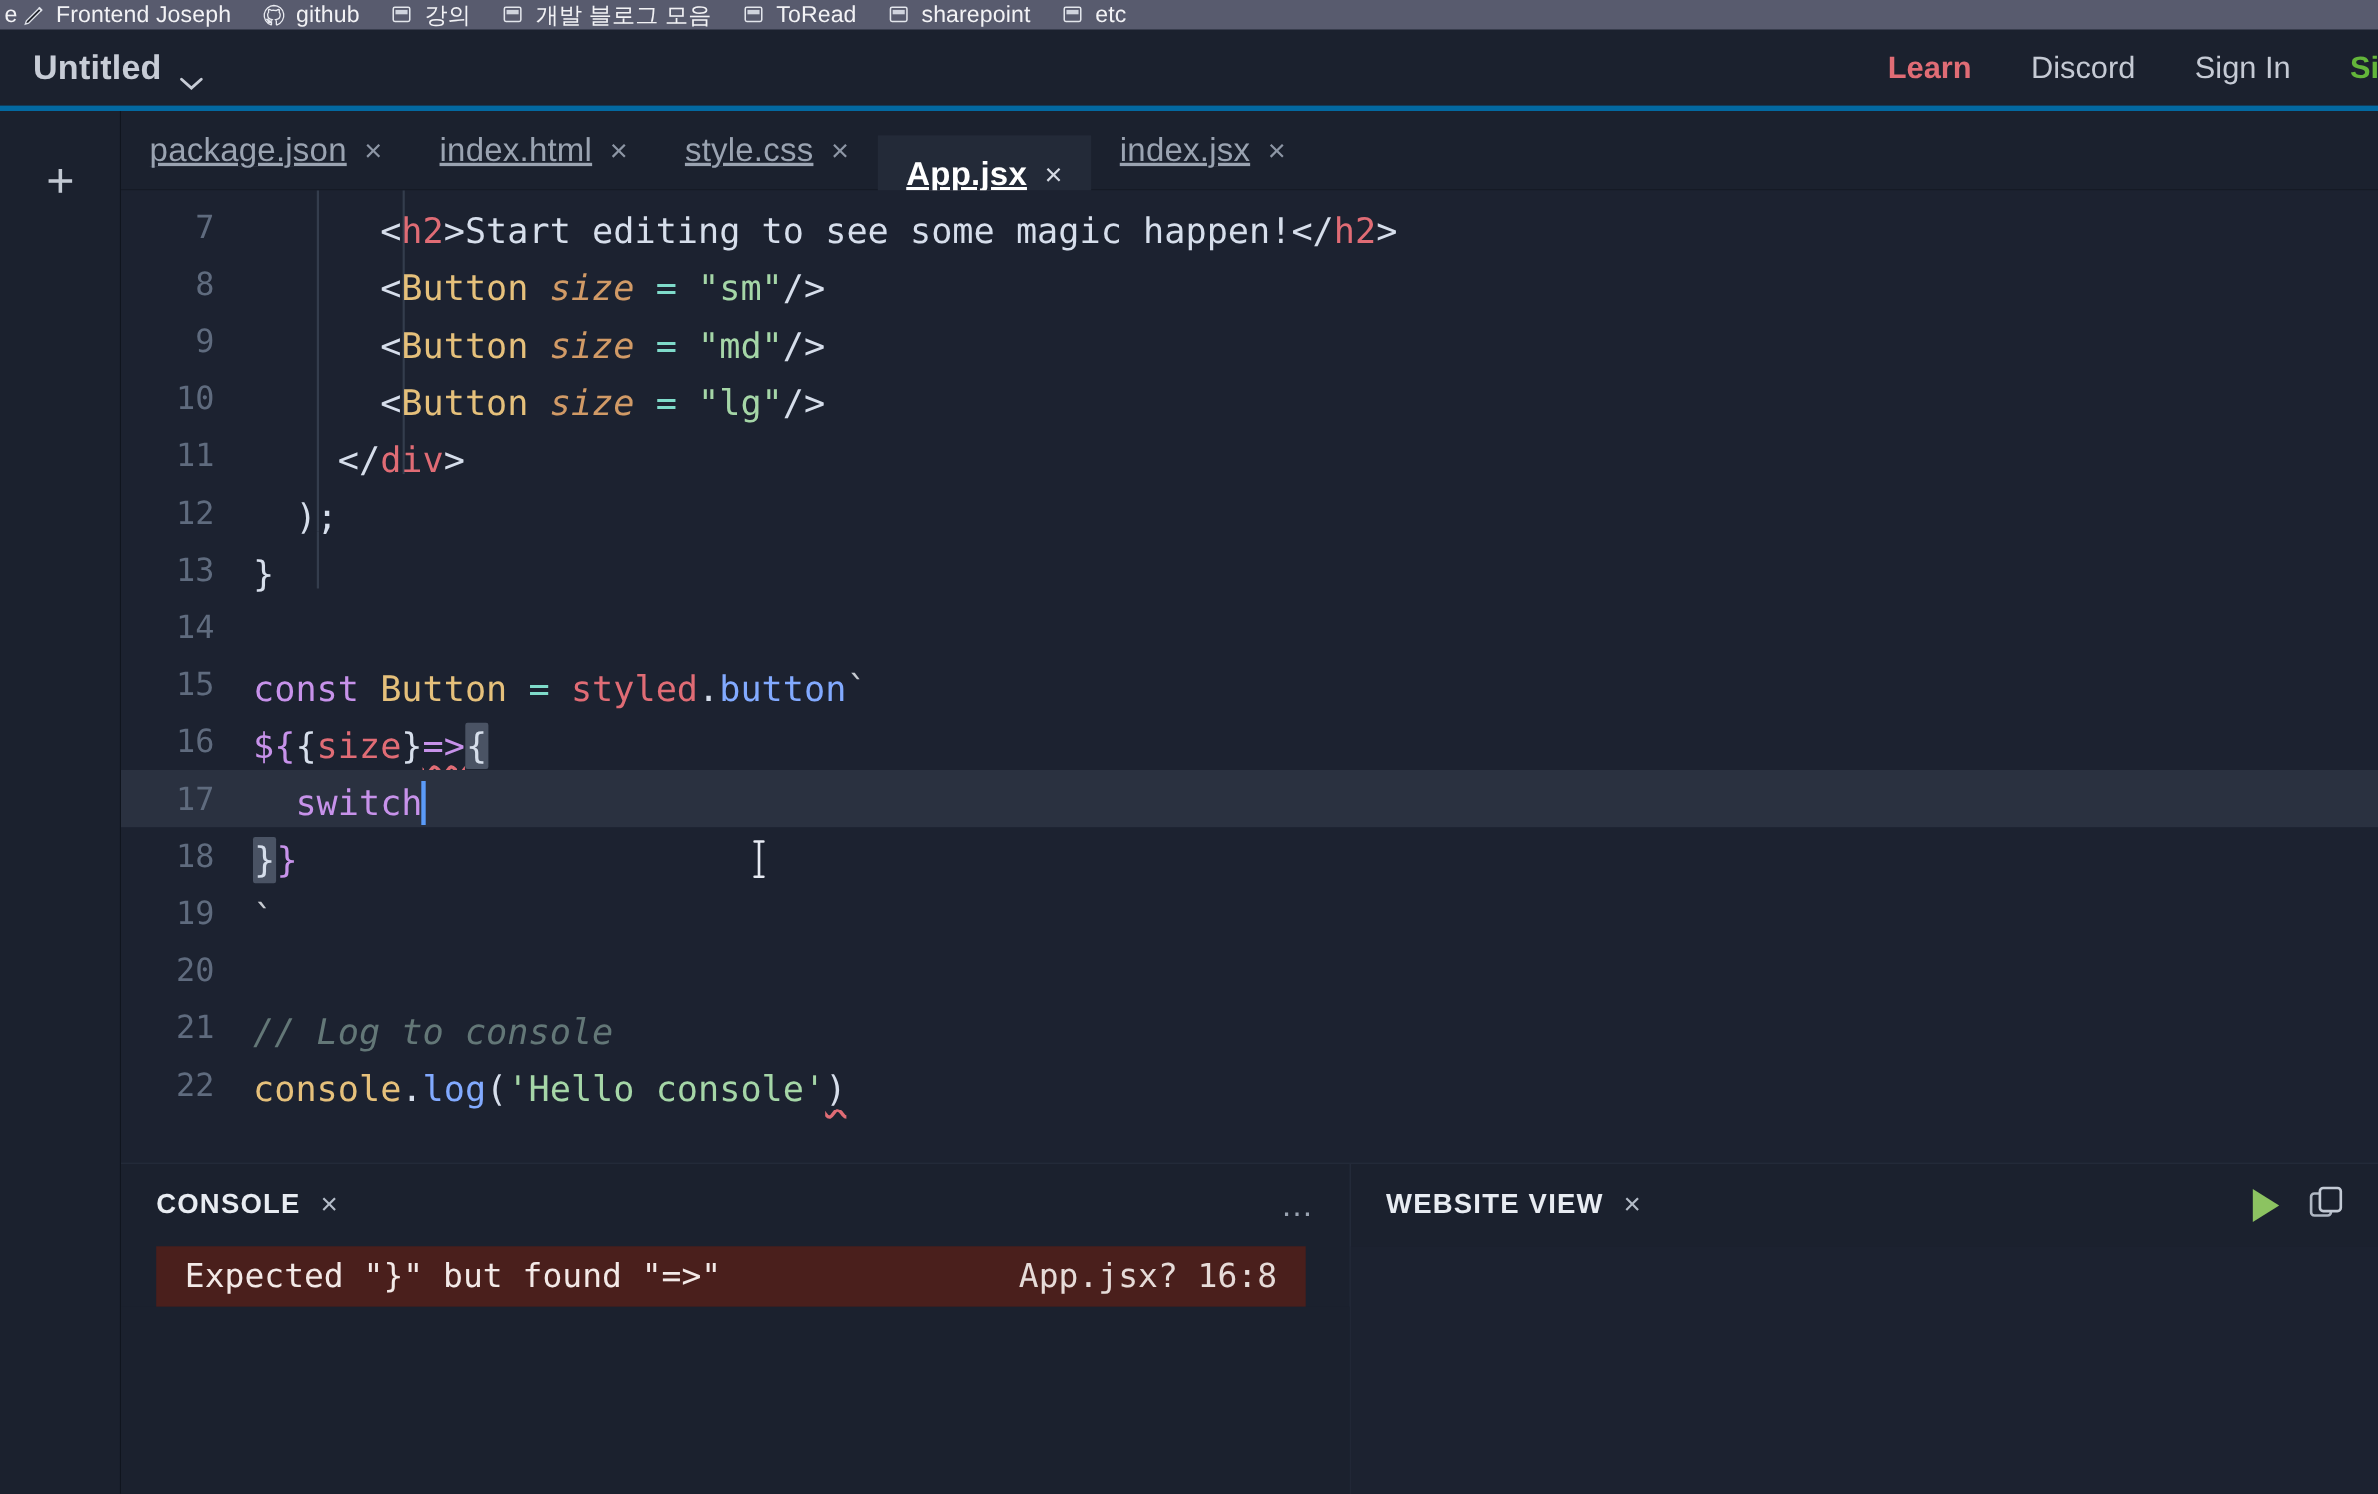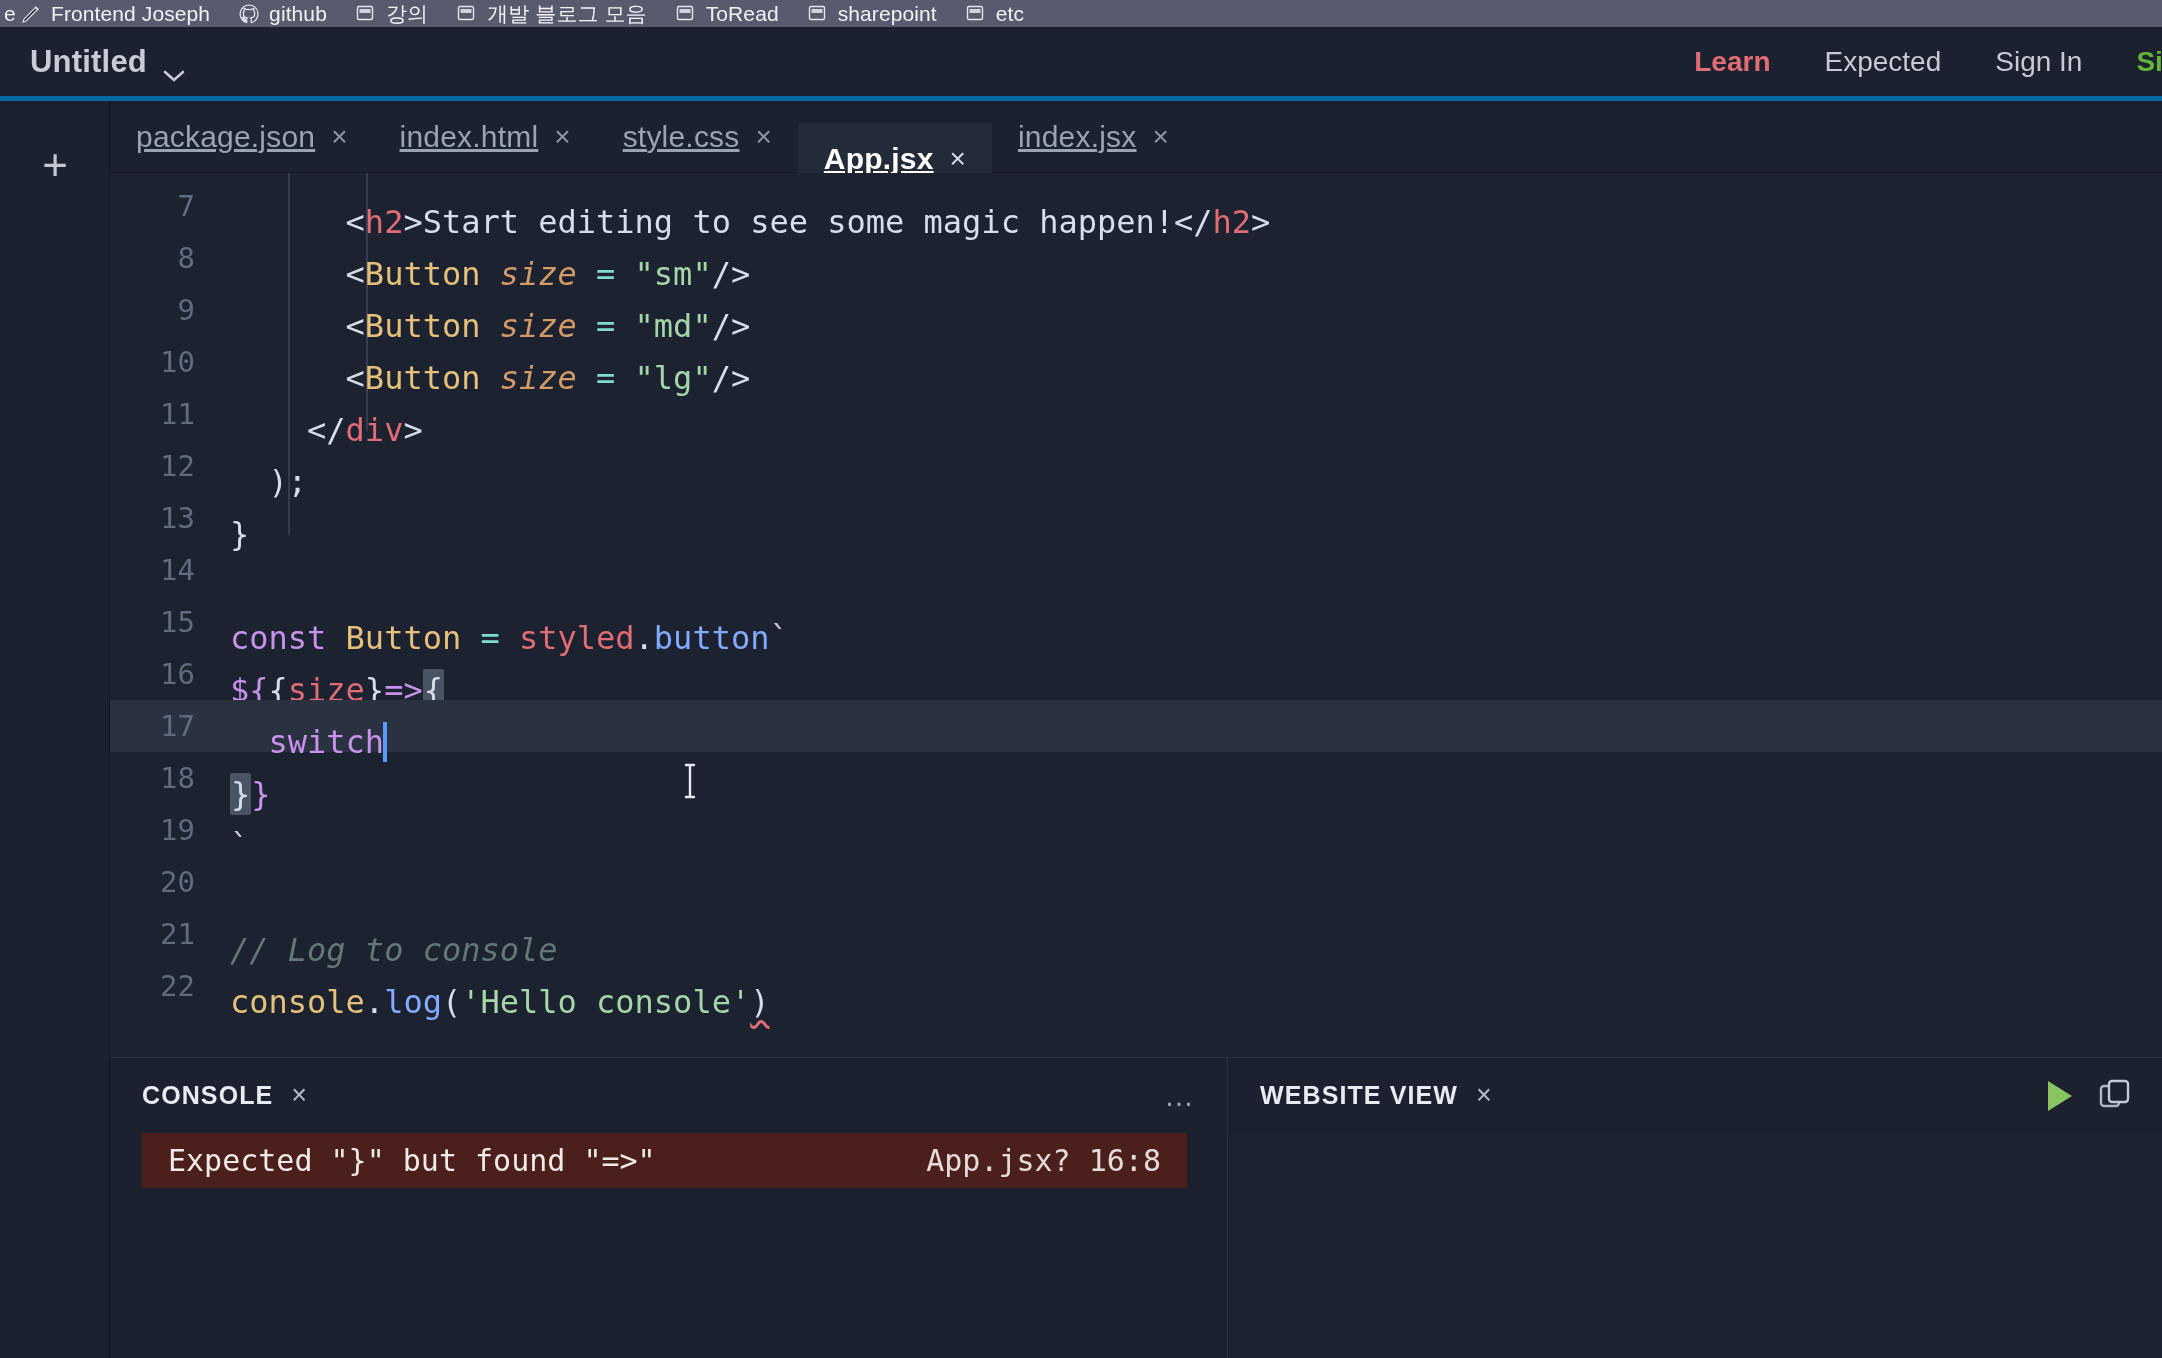--- a/index.html
+++ b/index.html
@@ -87,21 +87,21 @@
   .codearea {
     position:relative; font-family:"DejaVu Sans Mono", monospace;
     font-size:32px; line-height:52px; padding-top:7px;
   }
   .line { position:relative; height:52px; white-space:pre; }
   .line.hl { background:#2a3140; }
   .ln {
     position:absolute; left:0; top:0; width:85px; text-align:right;
     color:#5f6b7e; font-size:29px;
   }
-  .code { position:absolute; left:120px; top:16px; }
+  .code { position:absolute; left:120px; top:4px; }
 
   
   .guide {
     position:absolute; width:2px; background:#343d4d;
   }
 
   
   .c-plain  { color:#d6deeb; }
   .c-tag    { color:#e06c75; }
   .c-comp   { color:#e5c07b; }
@@ -252,21 +252,21 @@
     <div class="sandbox-title">
       <span>Untitled</span>
       <span class="chev">
         <svg width="22" height="13" viewBox="0 0 22 13">
             <path d="M2 2l9 8 9-8" fill="none" stroke="#c7ccd6" stroke-width="2.6" stroke-linecap="round"></path>
           </svg>
       </span>
     </div>
     <div class="topnav">
       <a href="#" class="learn">Learn</a>
-      <a href="#">Expected</a>
+      <a href="#">Discord</a>
       <a href="#">Sign In</a>
       <a href="#" class="signup">Sig</a>
     </div>
   </div>
 
   <div class="rail">
     <div class="rail-plus top">+</div>
     <div class="rail-plus bottom">+</div>
   </div>
 

